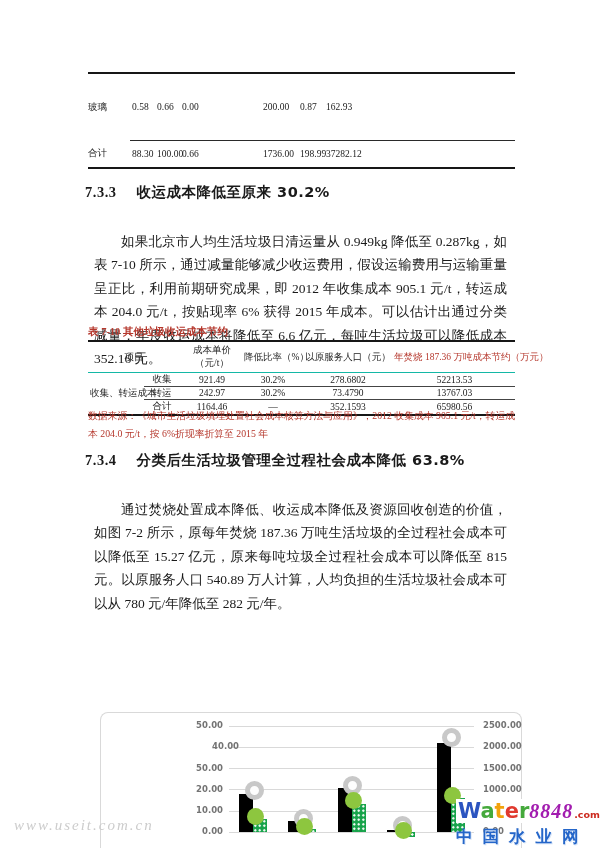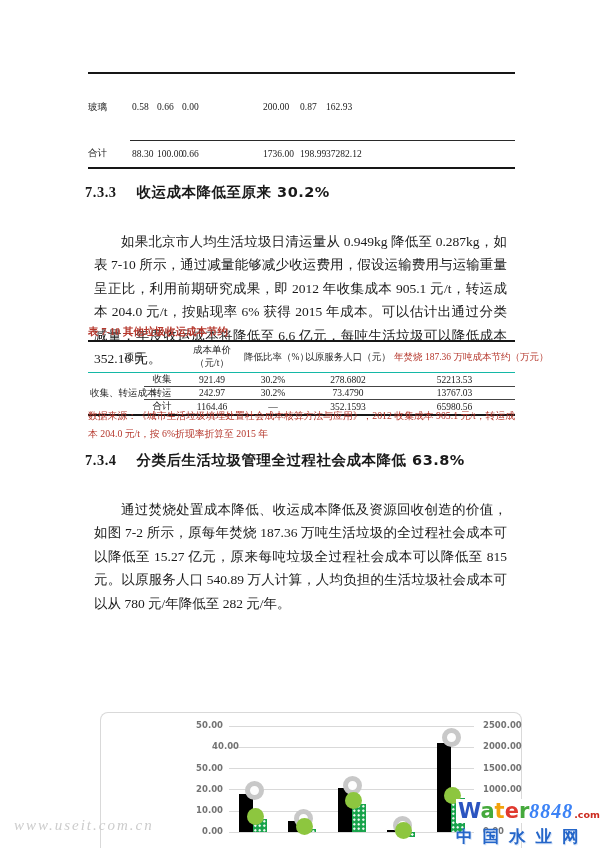--- a/index.html
+++ b/index.html
@@ -41,21 +41,21 @@
   .chart .bar.black{background:#000000;}
   .chart .bar.greendot{background-color:#17a34a;background-image:radial-gradient(circle,#ffffff 1.1px,rgba(0,0,0,0) 1.3px);background-size:4.5px 4.5px;}
   .chart .mk{position:absolute;border-radius:50%;}
   .chart .mk.ring{width:9px;height:9px;border:5px solid #c8c8c8;background:#fdfdfd;z-index:2;}
   .chart .mk.gdot{width:17px;height:17px;background:#8dc63f;z-index:3;}
   
   .wm{left:14px;top:817px;font-style:italic;font-size:15px;letter-spacing:2px;color:#cccccc;z-index:9;white-space:nowrap;}
   .logo{left:456px;top:799px;width:146px;z-index:10;font-family:"DejaVu Sans","Liberation Sans",sans-serif;}
   .logo .l1{display:flex;align-items:baseline;background:#ffffff;padding-left:2px;}
   .logo .word span{font-size:21px;font-weight:bold;}
-  .logo .num8848{font-family:"Liberation Serif","DejaVu Serif",serif;font-size:20px;font-weight:bold;font-style:italic;color:#3b82f6;letter-spacing:1px;}
+  .logo .num8848{font-family:"Liberation Serif","DejaVu Serif",serif;font-size:20px;font-weight:bold;font-style:italic;color:#a21caf;letter-spacing:1px;}
   .logo .tld{font-size:9.5px;font-weight:bold;color:#cc2a1e;margin-left:1px;}
   .logo .l2{font-size:16.5px;font-weight:bold;color:#2566c9;letter-spacing:10px;margin-top:3px;white-space:nowrap;text-shadow:1px 1px 0 #d9e6f8;}
 </style>
 </head>
 <body>
 
 <div class="abs t1">
   <div class="row row1">
     <span class="c">玻璃</span>
     <span class="c">0.58</span>

